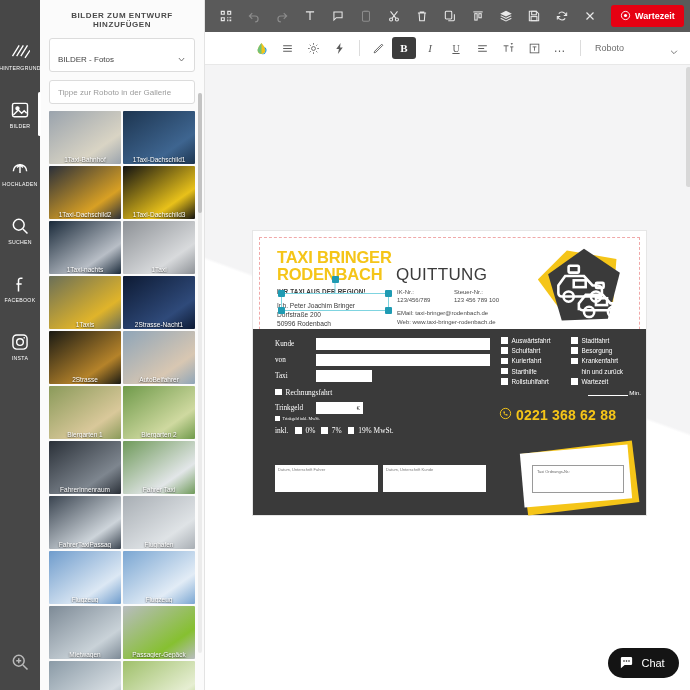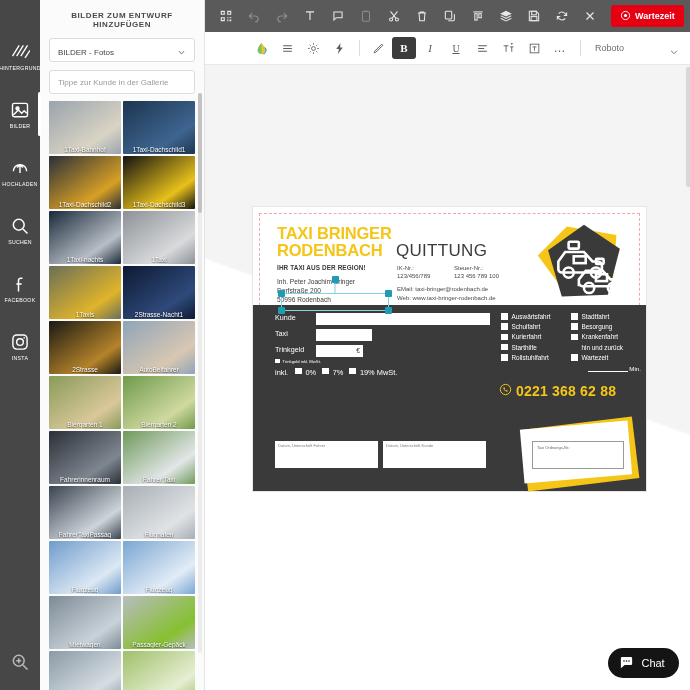--- a/index.html
+++ b/index.html
@@ -54,21 +54,21 @@
     position: relative; z-index: 4;
   }
   .panel-title {
     font-size: 8px; font-weight: bold; color: #4a4a4a;
     letter-spacing: .55px; text-align: center;
     padding: 11px 6px 9px 6px;
   }
   .panel-select {
     margin: 0 9px 8px 9px; height: 24px;
     border: 1px solid #dcdcdc; background: #fff; border-radius: 3px;
-    display: flex; align-items: flex-end; padding: 4px 8px;
+    display: flex; align-items: flex-start; padding: 16px 8px;
     font-size: 8px; color: #444; cursor: pointer;
     justify-content: space-between;
   }
   .panel-select .chev { width: 9px; height: 9px; }
   .panel-search {
     margin: 0 9px 7px 9px; height: 24px;
     border: 1px solid #dcdcdc; background: #fff; border-radius: 3px;
     display: flex; align-items: center; padding: 0 8px;
     font-size: 8px; color: #9b9b9b; cursor: text;
   }
@@ -147,21 +147,21 @@
   .canvas-area {
     flex: 1; background: #ffffff; position: relative; overflow: hidden;
   }
   .canvas-bg {
     position: absolute; inset: 0;
     background: linear-gradient(200deg, #f4f4f5 0%, #f4f4f5 46%, #ffffff 46.4%, #ffffff 100%);
   }
 
   
   .doc {
-    position: absolute; left: 48px; top: 142px;
+    position: absolute; left: 48px; top: 166px;
     width: 393px; height: 284px;
     background: #ffffff;
     box-shadow: 0 0 0 1px #e6e6e6;
   }
   .doc-bleed {
     position: absolute; left: 6px; top: 6px; right: 6px; bottom: 6px;
     border: 1px dashed #f0a9a9;
   }
   .doc-head { position: absolute; left: 14px; top: 12px; right: 14px; height: 86px; }
   .brand {
@@ -185,21 +185,21 @@
   .meta-r { position: absolute; left: 187px; top: 45px; font-size: 6px; color: #4a4a4a; line-height: 8.4px; }
   .meta-b { position: absolute; left: 130px; top: 66px; font-size: 6px; color: #4a4a4a; line-height: 8.6px; }
 
   .logo-wrap { position: absolute; right: 6px; top: 4px; width: 96px; height: 82px; }
 
   .form {
     position: absolute; left: 0; right: 0; top: 98px; bottom: 0;
     background: #3a3a3a;
   }
   .fgrid { position: absolute; left: 22px; top: 8px; width: 215px; }
-  .frow { display: flex; height: 13.5px; margin-bottom: 2.6px; }
+  .frow { display: flex; align-items: center; height: 13.5px; margin-bottom: 2.6px; font-family: Liberation Serif, serif; }
   .flab { font-size: 7.2px; color: #fff; width: 41px; flex: 0 0 41px; }
   .flab.sm { font-size: 6.2px; }
   .finput { flex: 1; height: 11.5px; background: #fff; border: 0; }
   .finput.eur { position: relative; }
   .finput.eur::after {
     content: "€"; position: absolute; right: 3px; top: 0;
     font-size: 6.6px; color: #3b3b3b; line-height: 11.5px;
   }
   .finput.pre::before {
     content: attr(data-pre); position: absolute; left: 3px; top: 0;
@@ -366,21 +366,21 @@
     <div class="panel-select">
       <span>BILDER - Fotos</span>
       <span class="chev">
         <svg viewBox="0 0 24 24" fill="none" stroke="#6a6a6a" stroke-width="2.4">
             <path d="M5 8 L12 16 L19 8"></path>
           </svg>
       </span>
     </div>
 
     <div class="panel-search">
-      <span>Tippe zur Kunde in der Gallerie</span>
+      <span>Tippe zur Roboto in der Gallerie</span>
     </div>
 
     <div class="gallery" id="gallery">
         <div class="thumb" style="background: linear-gradient(145deg, rgb(154, 163, 173) 0%, rgb(217, 212, 196) 70%, rgb(154, 163, 173) 100%);">
           <div class="cap">1Taxi-Bahnhof</div>
         </div>
         <div class="thumb" style="background: linear-gradient(145deg, rgb(29, 53, 80) 0%, rgb(62, 101, 144) 70%, rgb(29, 53, 80) 100%);">
           <div class="cap">1Taxi-Dachschild1</div>
         </div>
         <div class="thumb" style="background: linear-gradient(145deg, rgb(42, 47, 58) 0%, rgb(216, 160, 36) 70%, rgb(42, 47, 58) 100%);">
@@ -659,22 +659,30 @@
           </div>
         </div>
 
         <div class="form">
           <div class="fgrid">
             <div class="frow">
               <span class="flab">Kunde</span>
               <span class="finput"></span>
             </div>
             <div class="frow">
+              <span class="flab">von</span>
+              <span class="finput"></span>
+            </div>
+            <div class="frow">
               <span class="flab">Taxi</span>
               <span class="finput" style="flex:0 0 56px"></span>
+            </div>
+            <div class="frow">
+              <span class="cbx"></span>
+              <span class="cblab">Rechnungsfahrt</span>
             </div>
             <div class="frow" style="margin-bottom:0">
               <span class="flab">Trinkgeld</span>
               <span class="finput eur" style="flex:0 0 47px;position:relative"></span>
             </div>
             <div class="frow" style="height:7px;margin-bottom:2px">
               <span class="cbx sm"></span>
               <span class="cblab tiny">Trinkgeld inkl. MwSt.</span>
             </div>
             <div class="frow" style="margin-bottom:0">

